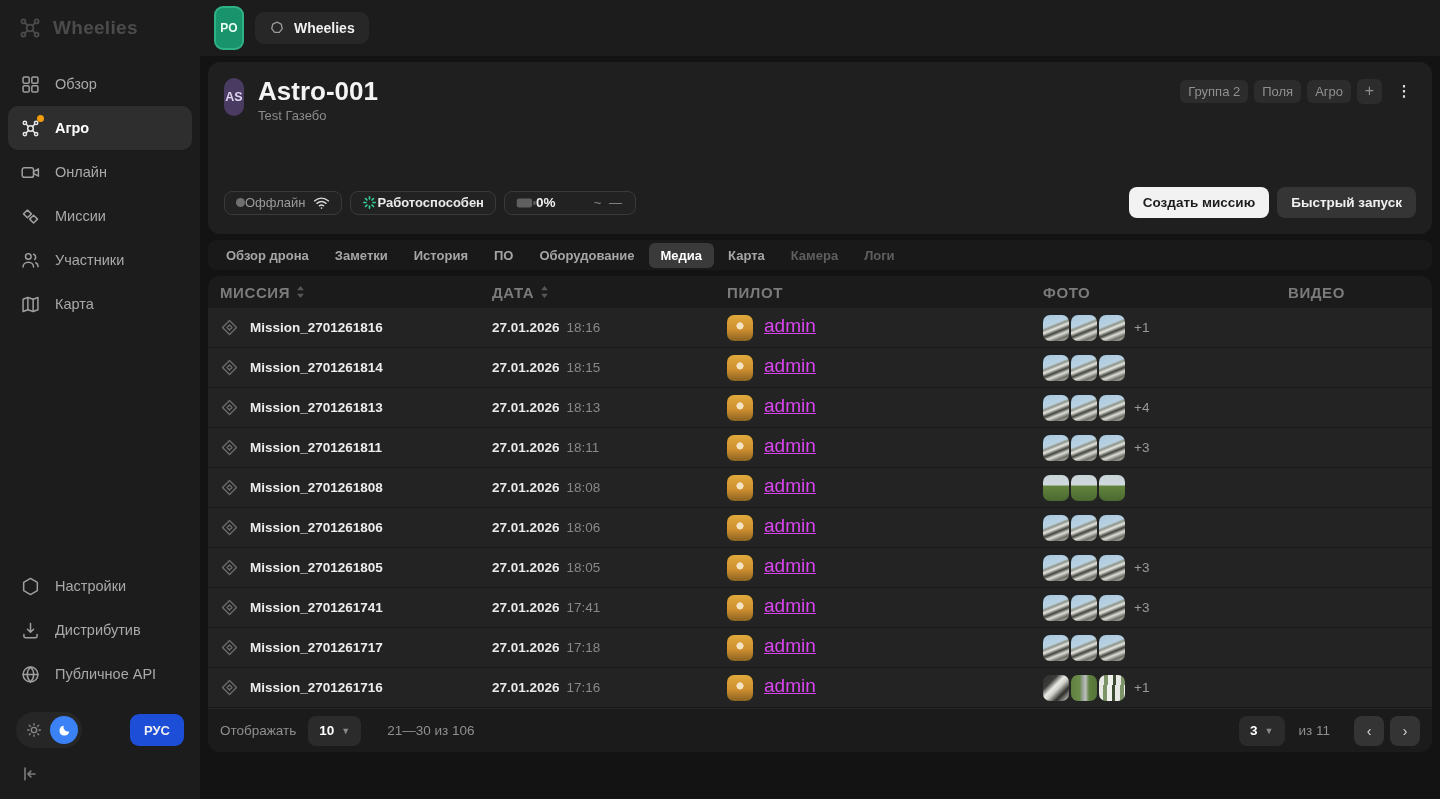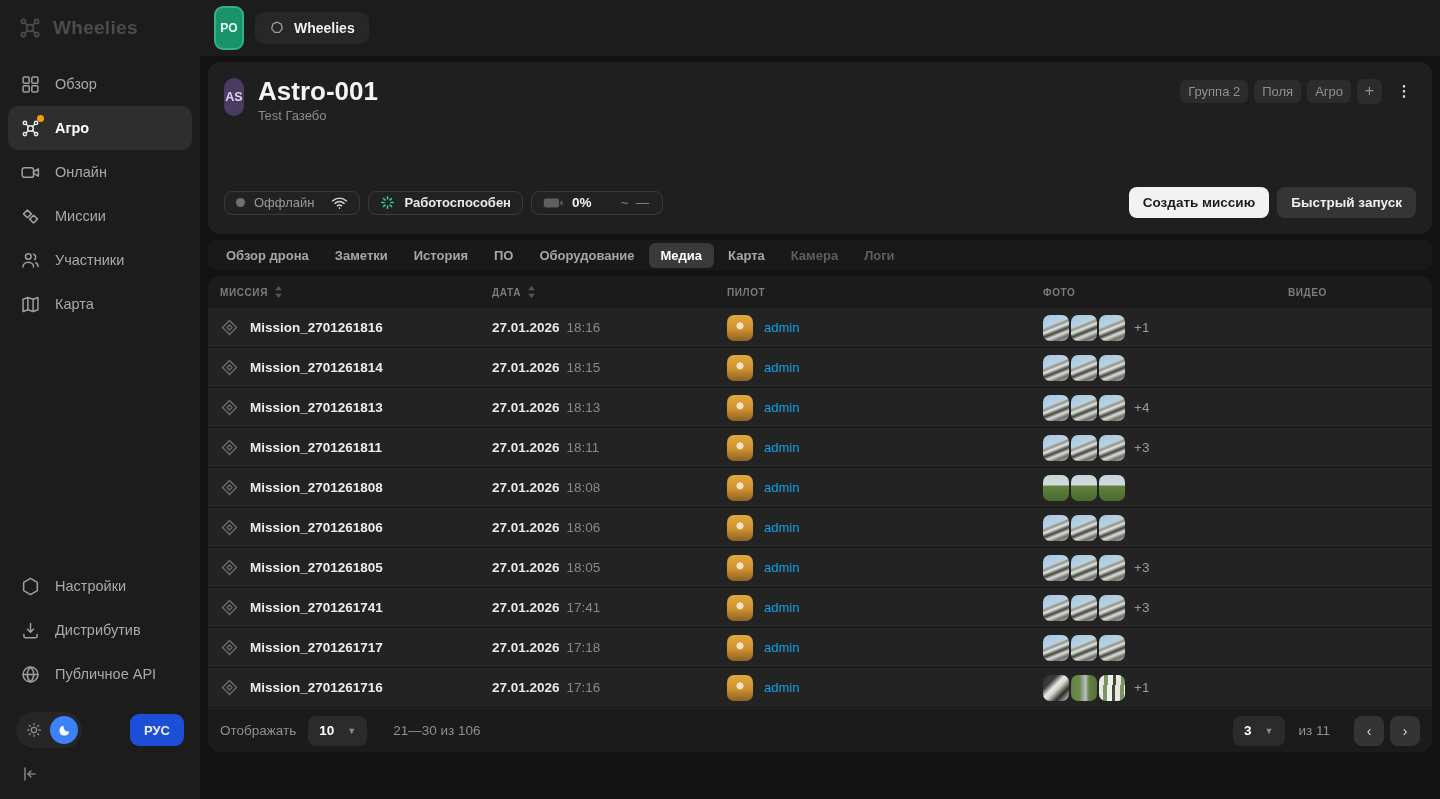--- a/index.html
+++ b/index.html
@@ -50,71 +50,71 @@
   .drone-sub { font-size:13px; color:#8b8b8b; margin-top:3px; }
   .tags { margin-left:auto; display:flex; align-items:center; gap:6px; }
   .tag { background:#2c2c2c; color:#909090; border-radius:6px; padding:4px 8px; font-size:13px; }
   .tag-add { width:25px; height:25px; border:none; border-radius:6px; background:#2c2c2c; color:#8f8f8f; font-size:16px;
              display:flex; align-items:center; justify-content:center; cursor:pointer; }
   .kebab { width:24px; height:26px; border:none; background:transparent; color:#d7d7d7; font-size:15px; font-weight:700;
            letter-spacing:0; cursor:pointer; margin-left:4px; }
   .card-bottom { margin-top:auto; display:flex; align-items:center; }
   .status-chips { display:flex; gap:8px; }
   .chip { height:24px; border:1px solid #3a3a3a; border-radius:8px; background:#222222; display:flex; align-items:center;
-          gap:9px; padding:0 11px; font-size:13px; }
+          gap:0; padding:0 11px; font-size:13px; }
   .chip .gray-dot { width:9px; height:9px; border-radius:50%; background:#6f6f6f; }
   .chip .offline-label { color:#9a9a9a; margin-right:8px; }
   .chip .health-label { color:#eaeaea; font-weight:600; }
   .chip-batt { width:132px; }
   .chip-batt b { color:#f0f0f0; font-size:13.5px; }
   .chip-batt .chip-extra { margin-left:auto; color:#8a8a8a; letter-spacing:2px; }
   .actions { margin-left:auto; display:flex; gap:8px; }
   .btn { height:31px; border:none; border-radius:8px; padding:0 14px; font-size:13.5px; font-weight:700;
          font-family:inherit; cursor:pointer; }
   .btn-primary { background:#f2f2f2; color:#1c1c1c; }
   .btn-secondary { background:#353535; color:#f0f0f0; }
 
   
   .tabs { height:30px; background:#191919; border-radius:8px; display:flex; align-items:center; padding:0 6px; gap:2px; }
   .tab { padding:5px 12px; font-size:13px; color:#a6a6a6; font-weight:600; border-radius:6px; cursor:pointer; white-space:nowrap; }
   .tab.active { background:#3a3a3a; color:#ffffff; font-weight:700; }
   .tab.dim { color:#5f5f5f; }
 
   
   .table-card { background:#1b1b1b; border-radius:12px; overflow:hidden; }
-  .thead { display:flex; align-items:center; height:32px; padding:0 12px; color:#7b7b7b; font-size:10px;
+  .thead { display:flex; align-items:center; height:32px; padding:0 12px; color:#7b7b7b; font-size:15px;
            font-weight:700; letter-spacing:.6px; }
   .col-mission { width:272px; display:flex; align-items:center; }
   .col-date { width:235px; display:flex; align-items:center; }
-  .col-pilot { width:316px; display:flex; align-items:center; }
+  .col-pilot { width:316px; display:flex; }
   .col-photo { width:245px; display:flex; align-items:center; }
   .col-video { flex:1; }
   .sort-ic { margin-left:6px; display:inline-flex; cursor:pointer; }
   .trow { display:flex; align-items:center; height:40px; padding:0 12px; background:#232323; border-bottom:1px solid #181818; cursor:pointer; }
   .m-icon { display:flex; margin-right:11px; }
   .m-name { font-size:13.5px; font-weight:700; color:#ededed; }
   .d-date { font-size:13.5px; font-weight:700; color:#e9e9e9; }
   .d-time { font-size:13.5px; color:#888888; margin-left:7px; }
   .p-avatar { width:26px; height:26px; border-radius:7px; margin-right:11px;
               background:radial-gradient(circle at 50% 42%, #f3e3c0 0 17%, transparent 19%),
                          linear-gradient(180deg,#e0a93c 0%,#cf8f30 55%,#8a6220 100%); }
-  .p-name { font-size:13px; color:#0ea5e9; }
+  .p-name { font-size:19px; color:#d946ef;text-decoration:underline; }
   .thumbs { display:flex; gap:2px; align-items:center; }
   .thumb { width:26px; height:26px; border-radius:7px; display:inline-block; }
   .thumb.runway { background:linear-gradient(158deg,#a9c8de 0%,#b9d2e3 36%,#8f948a 43%,#e6e7e1 51%,#41433d 62%,#dcddd7 72%,#6c6e66 84%,#d2d3cd 100%); }
   .thumb.field  { background:linear-gradient(180deg,#c9d4d9 0%,#d0dadd 37%,#62823e 44%,#4a692f 100%); }
   .thumb.tarmac { background:linear-gradient(135deg,#2e2e2c 0%,#3b3b39 28%,#e9e9e3 44%,#d0d0ca 55%,#2c2c2a 74%,#e1e1db 100%); }
   .thumb.road   { background:linear-gradient(90deg,#5f8040 0%,#6c8d49 34%,#9aa29a 45%,#babeb8 56%,#5f8040 70%,#54733a 100%); }
   .thumb.strips { background:repeating-linear-gradient(93deg,#e9eae5 0 5px,#7d9468 5px 9px,#f1f2ed 9px 14px,#3e4b34 14px 17px); }
   .extra { font-size:13.5px; color:#9a9a9a; margin-left:9px; }
 
   .tfoot { display:flex; align-items:center; height:44px; padding:0 12px; border-top:1px solid #262626;
            color:#8f8f8f; font-size:13.5px; background:#1b1b1b; }
   .select-pill { height:30px; background:#2b2b2b; border:none; border-radius:8px; padding:2px 11px; display:flex;
-                 align-items:center; gap:13px; color:#ffffff; font-weight:700; font-size:13.5px; font-family:inherit;
+                 align-items:center; gap:7px; color:#ffffff; font-weight:700; font-size:13.5px; font-family:inherit;
                  cursor:pointer; margin-left:12px; }
   .caret { color:#8a8a8a; font-size:9px; }
   .range-text { margin-left:26px; }
   .foot-right { margin-left:auto; display:flex; align-items:center; }
   .of-text { margin:0 18px 0 14px; }
   .nav-btn { width:30px; height:30px; border:none; border-radius:8px; background:#343434; color:#dcdcdc;
              font-size:14px; display:flex; align-items:center; justify-content:center; cursor:pointer; margin-left:6px;
              font-family:inherit; }
 </style>
 </head>

